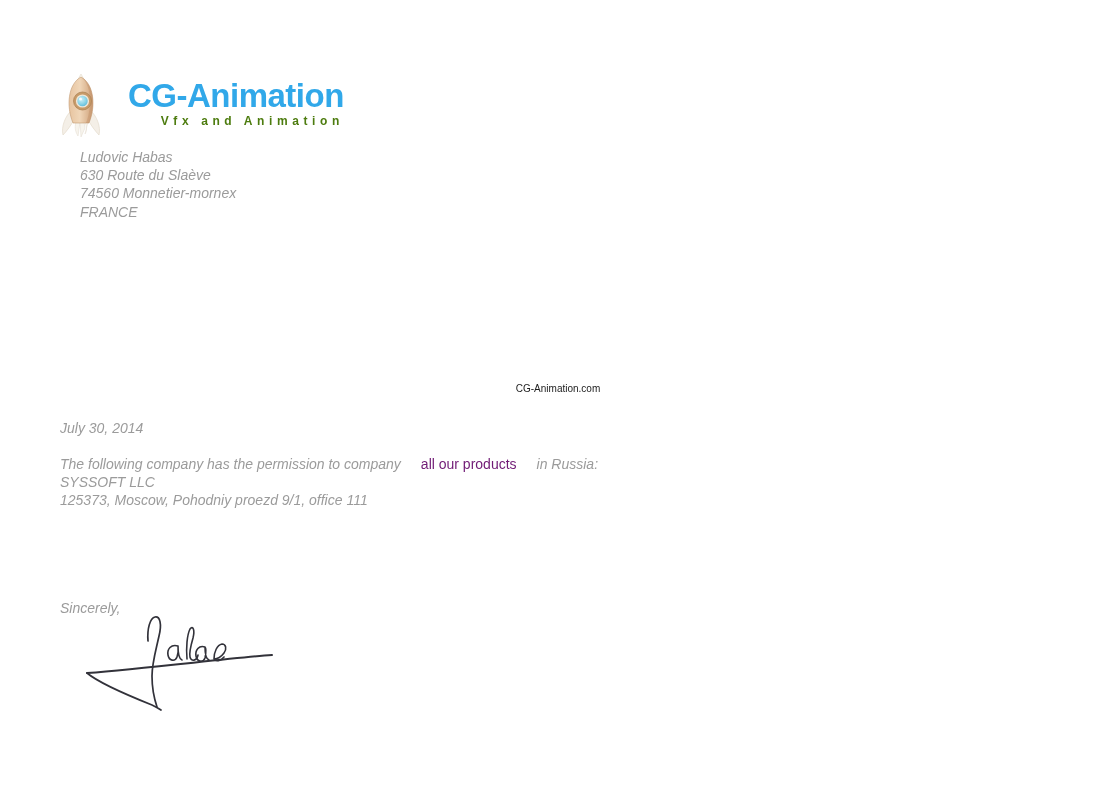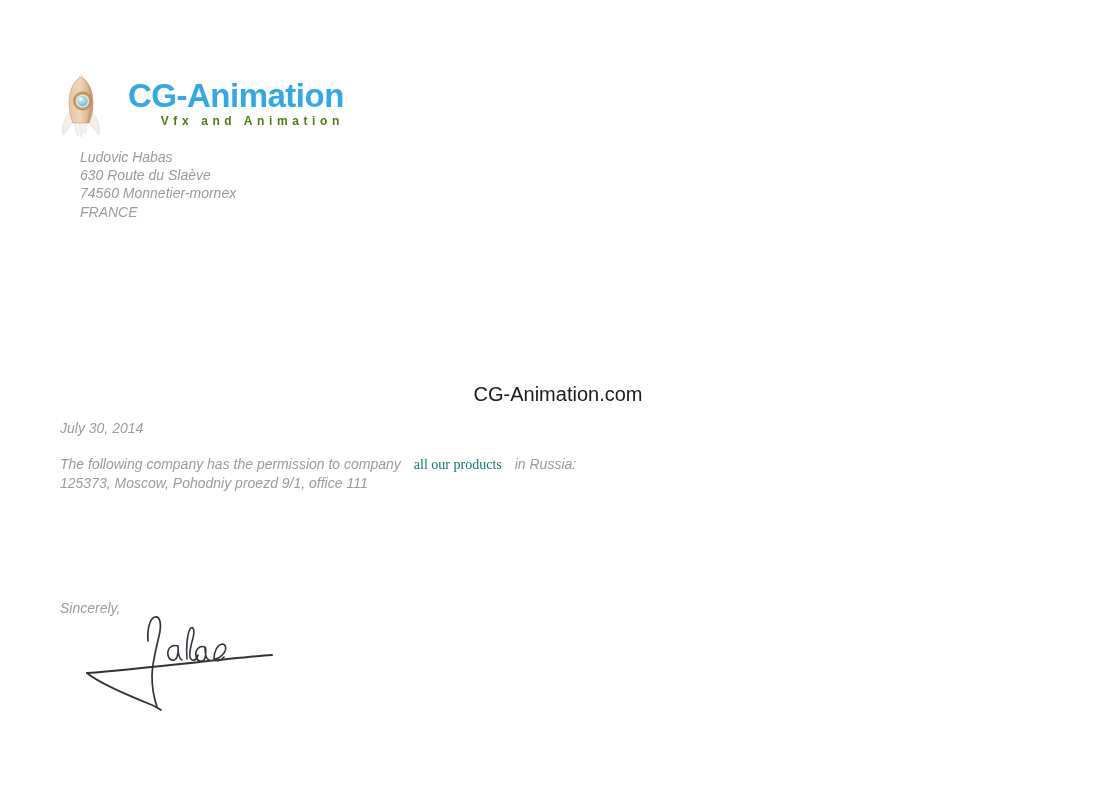--- a/index.html
+++ b/index.html
@@ -31,32 +31,32 @@
   }
 
   
   .muted-italic { font-style: italic; color: #9b9b9b; }
   .sender {
     position: absolute; left: 60px; top: 148px;
     font-size: 14px; line-height: 18.2px; margin-left: 20px;
   }
   .website-line {
     position: absolute; left: 0; top: 383px; width: 1116px;
-    text-align: center; font-size: 20px; color: #1b1b1b;
+    text-align: center; font-size: 10px; color: #1b1b1b;
   }
   .date-line {
     position: absolute; left: 60px; top: 419px;
     font-size: 14px; line-height: 18px;
   }
   .permission {
     position: absolute; left: 60px; top: 455px;
     font-size: 14px; line-height: 18.2px;
   }
   .highlight {
-    font-style: normal; color: #0f766e; margin: 0 13px; font-family: Liberation Serif, serif;
+    font-style: normal; color: #701a75; margin: 0 20px;
   }
   .closing-line {
     position: absolute; left: 60px; top: 599px;
     font-size: 14px; line-height: 18px; font-style: italic;
   }
   .signature {
     position: absolute; left: 40px; top: 588px;
     width: 280px; height: 130px;
   }
 </style>
@@ -111,20 +111,21 @@
   </div>
 
   <div class="website-line">CG-Animation.com</div>
 
   <div class="date-line muted-italic">July 30, 2014</div>
 
   <div class="permission">
     <div>
       <span class="muted-italic">The following company has the permission to company</span><span class="highlight">all our products</span><span class="muted-italic">in Russia:</span>
     </div>
+    <div class="muted-italic">SYSSOFT LLC</div>
     <div class="muted-italic">125373, Moscow, Pohodniy proezd 9/1, office 111</div>
   </div>
 
   <div class="closing-line muted-italic">Sincerely,</div>
 
   <svg class="signature" viewBox="0 0 280 130">
     <g fill="none" stroke="#32323a" stroke-linecap="round" stroke-linejoin="round">
 
       <path d="M 232,67 C 195,69.5 110,80 47,85" stroke-width="2"></path>
 

